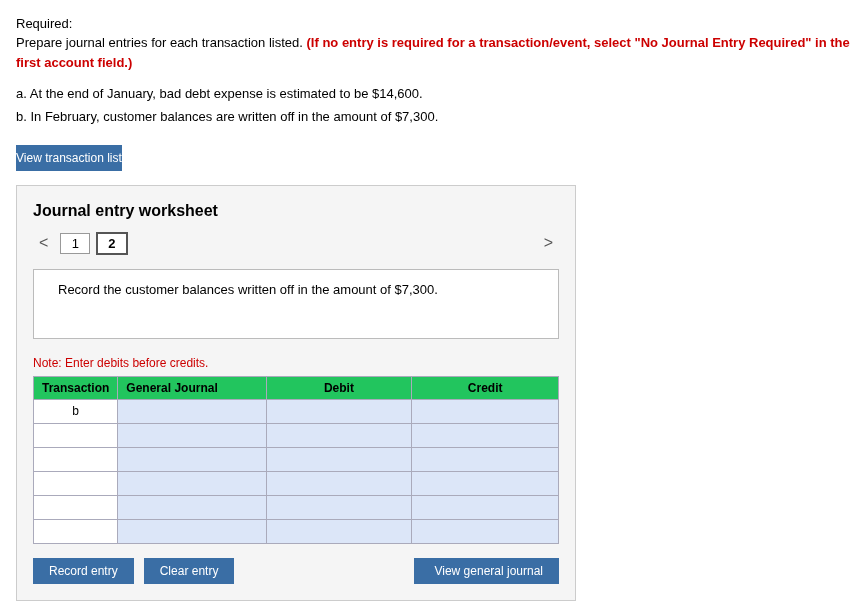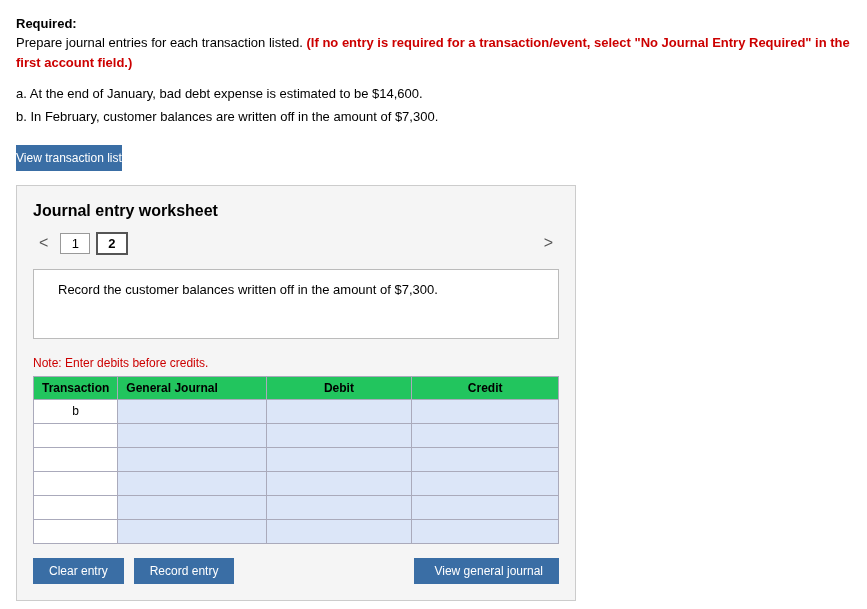--- a/index.html
+++ b/index.html
@@ -7,21 +7,21 @@
       font-family: Arial, sans-serif;
       font-size: 13px;
       background: #fff;
       color: #000;
       padding: 16px;
       width: 867px;
       min-height: 609px;
     }
 
     .required-label {
-      font-weight: bold;
+      font-weight: normal;
       margin-bottom: 2px;
     }
 
     .instructions {
       margin-bottom: 4px;
       line-height: 1.5;
     }
 
     .highlight-red {
       color: #cc0000;
@@ -250,20 +250,20 @@
         <tr>
           <td class="transaction-cell"></td>
           <td class="general-cell"><input type="text" style=""></td>
           <td class="debit-cell"><input type="text" style=""></td>
           <td class="credit-cell"><input type="text" style=""></td>
         </tr>
       </tbody>
   </table>
 
   <div class="bottom-buttons">
+    <button class="bottom-btn">Record entry</button>
     <button class="bottom-btn">Clear entry</button>
-    <button class="bottom-btn">Record entry</button>
     <button class="bottom-btn right" style="margin-left:auto;padding-left:20px;">View general journal</button>
   </div>
 </div>
 
 
 
 
 </body></html>

